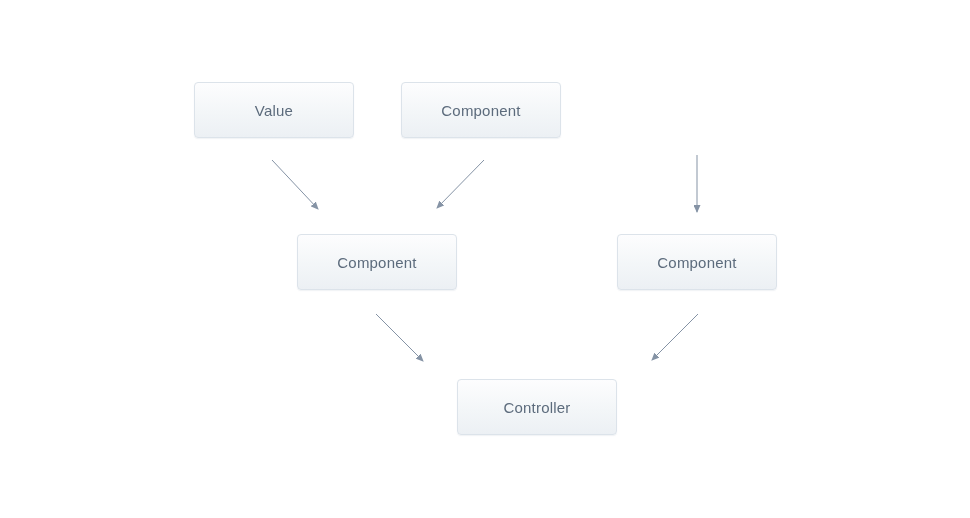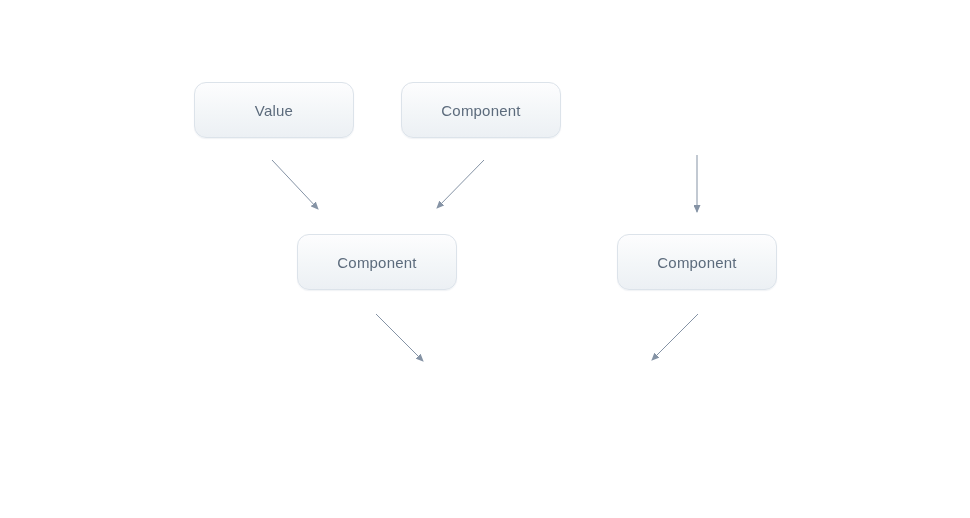--- a/index.html
+++ b/index.html
@@ -21,21 +21,21 @@
     top: 0;
     width: 970px;
     height: 518px;
     pointer-events: none;
   }
   .node {
     position: absolute;
     width: 158px;
     height: 54px;
     border: 1px solid #dce3ea;
-    border-radius: 12px;
+    border-radius: 4px;
     background: linear-gradient(180deg, #fdfdfe 0%, #f3f6f8 55%, #ecf0f4 100%);
     box-shadow: 0 1px 1px rgba(130, 150, 170, 0.12);
     display: flex;
     align-items: center;
     justify-content: center;
     color: #5c6b7c;
     font-size: 15px;
     letter-spacing: 0.2px;
     box-sizing: content-box;
   }
@@ -75,14 +75,17 @@
 
 
   <div class="node node-component-left">
     <span>Component</span>
   </div>
 
   <div class="node node-component-right">
     <span>Component</span>
   </div>
 
+  <div class="node node-controller">
+    <span>Controller</span>
+  </div>
 
 </div>
 
 </body></html>

